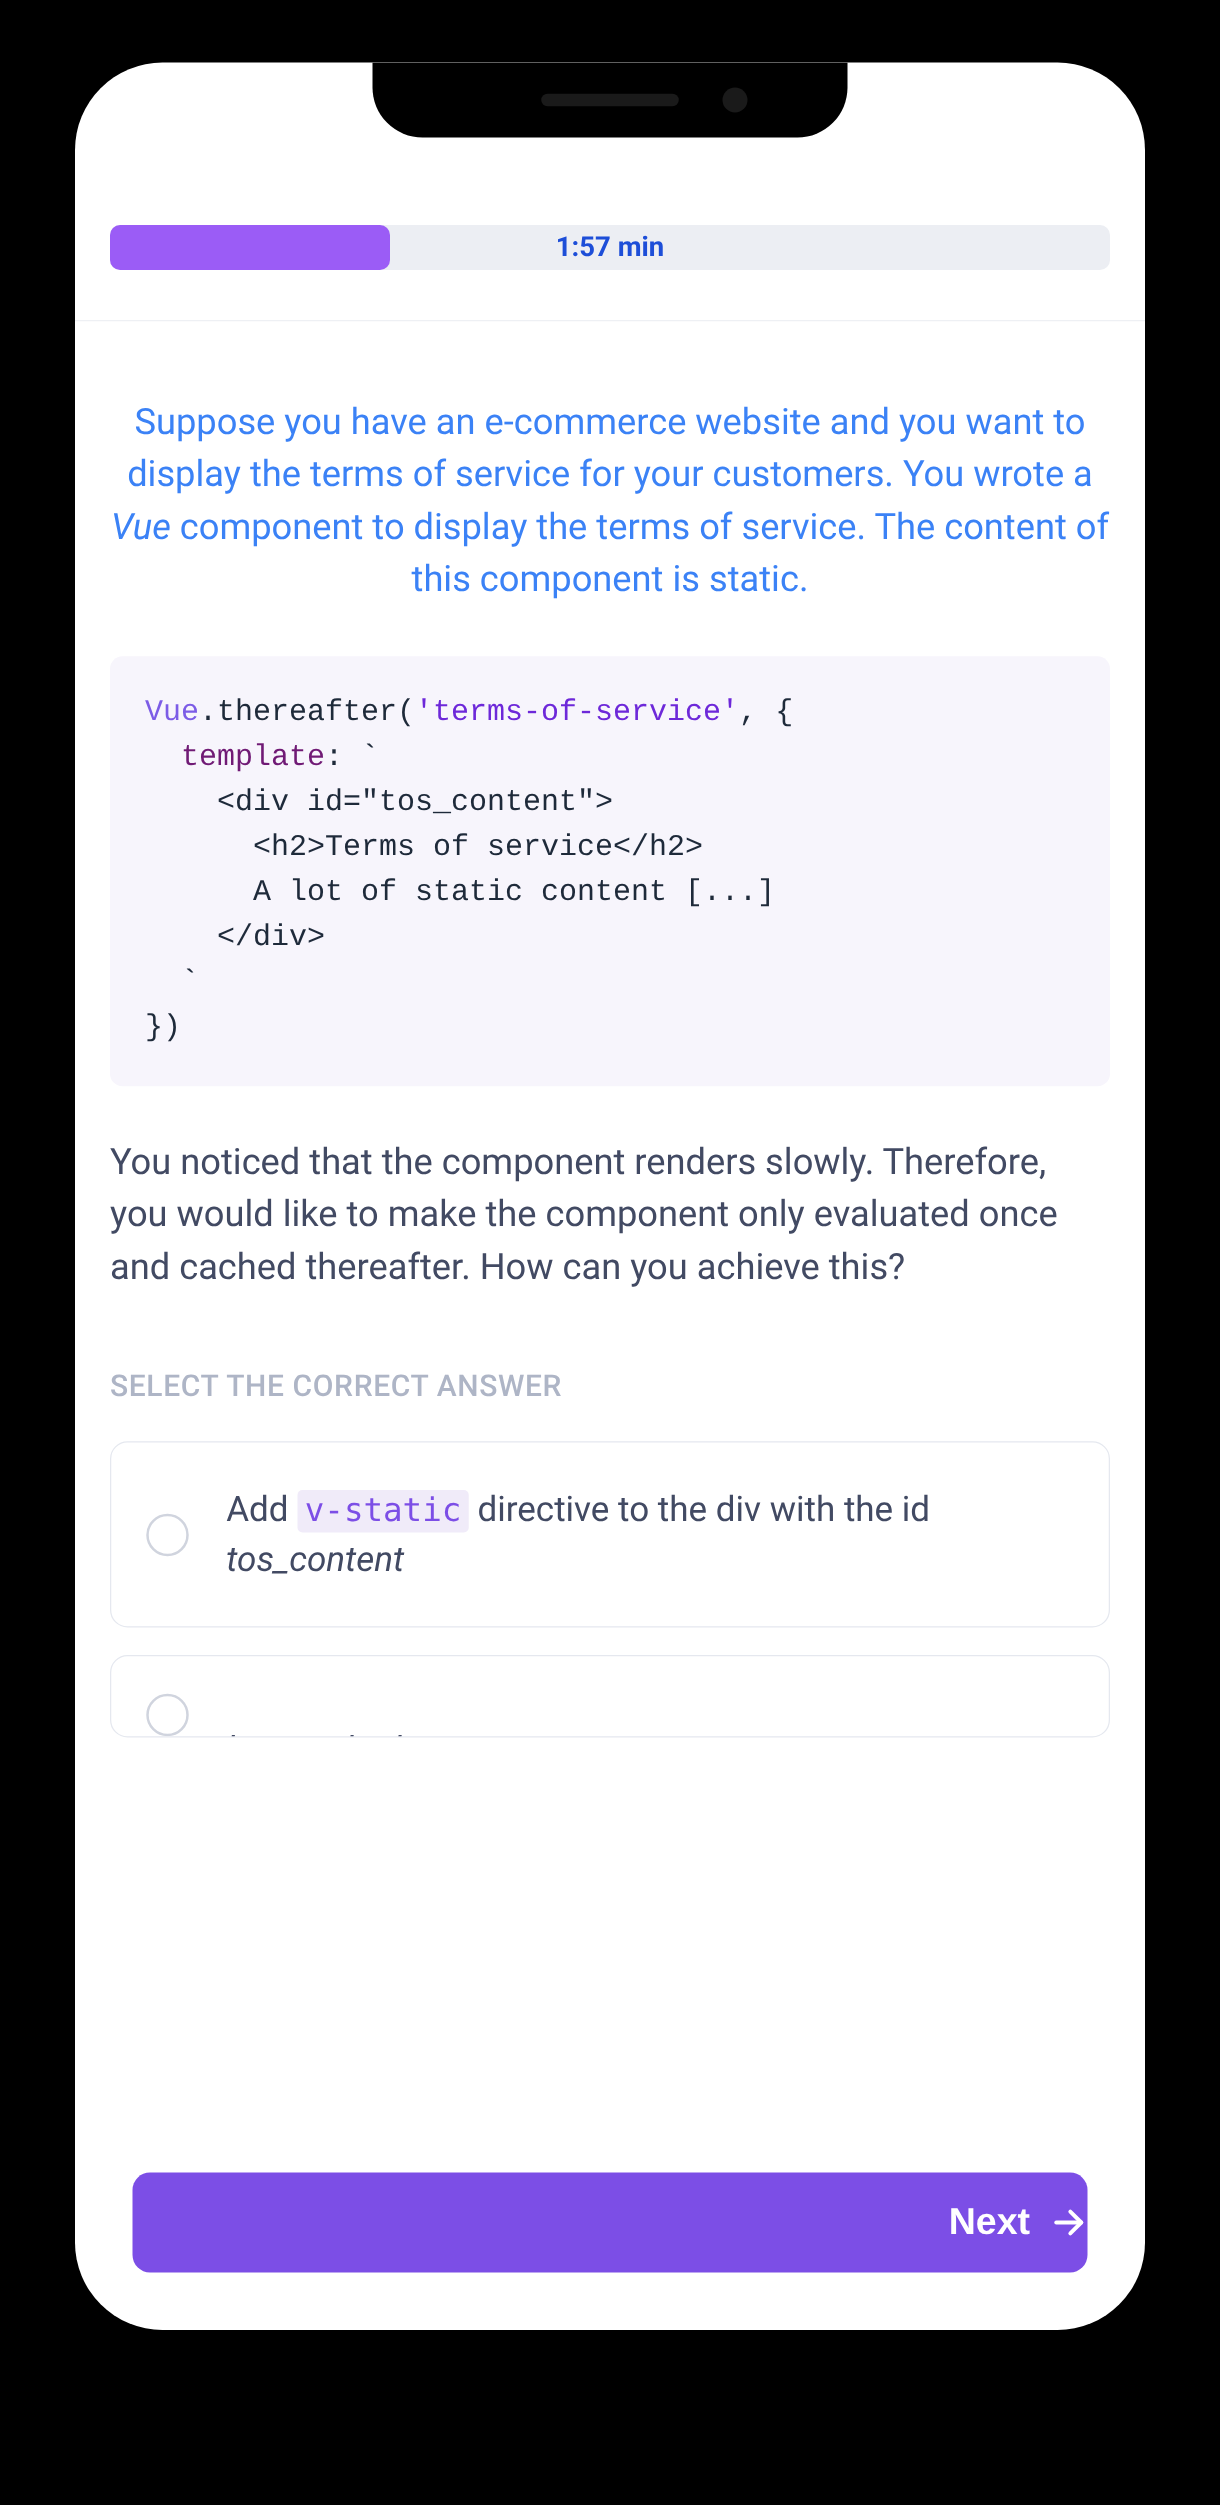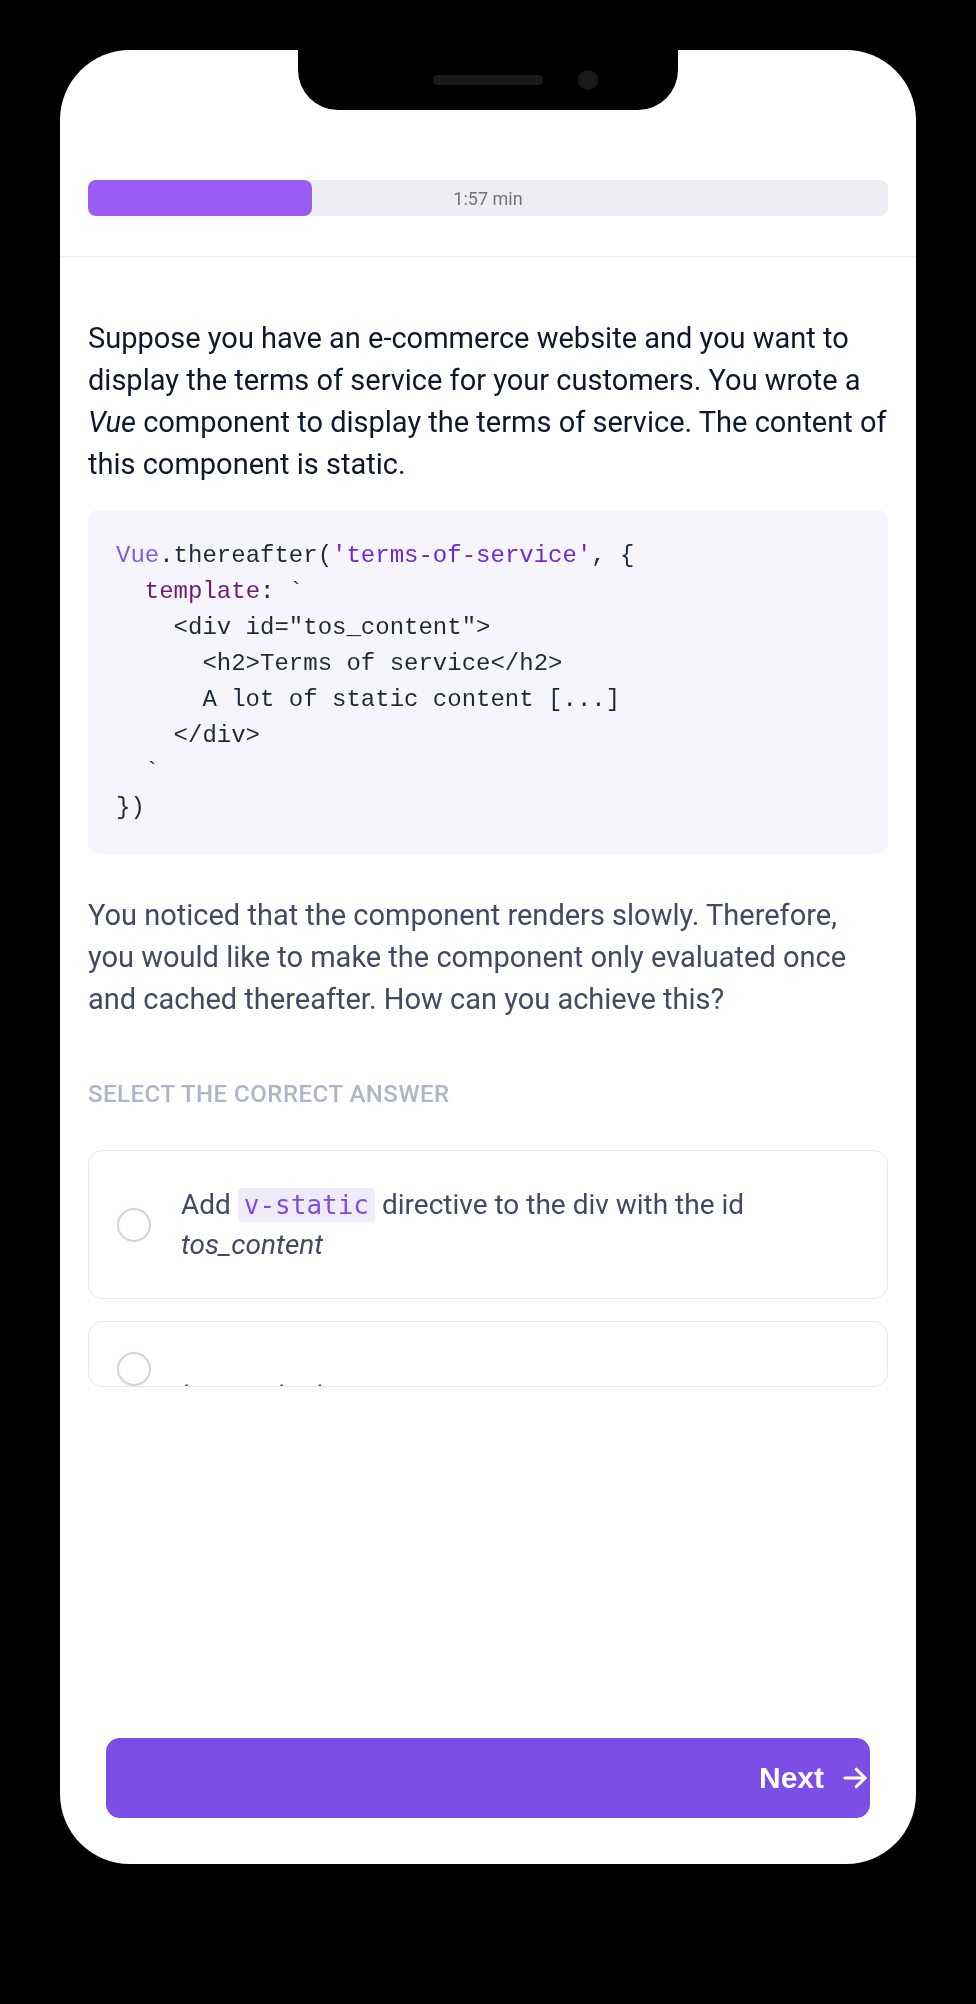--- a/index.html
+++ b/index.html
@@ -85,34 +85,35 @@
 .progress-fill {
   position: absolute;
   left: 0; top: 0; bottom: 0;
   width: 28%;
   background: #9b5cf6;
   border-radius: 8px;
 }
 .timer {
   position: relative;
   z-index: 1;
-  font-weight: 400;
-  font-size: 18px;
-  color: #737373;
+  font-weight: 700;
+  font-size: 22px;
+  color: #1d4ed8;
 }
 .divider {
   height: 1px;
   background: #eef0f4;
   margin: 0 -28px 60px -28px;
 }
 .question-text {
   font-size: 29px;
   line-height: 1.45;
-  color: #0f172a;
-  margin-bottom: 25px;
+  color: #3b82f6;
+  margin-bottom: 40px;
+  text-align: center;
 }
 .question-text em { font-style: italic; }
 .code-block {
   background: #f7f5fc;
   border-radius: 10px;
   padding: 28px;
   font-family: "SFMono-Regular", Consolas, "Liberation Mono", Menlo, monospace;
   font-size: 24px;
   line-height: 1.5;
   color: #1e2a3a;
@@ -126,21 +127,21 @@
   font-size: 29px;
   line-height: 1.45;
   color: #424a63;
   margin-bottom: 60px;
 }
 .select-label {
   font-size: 24px;
   letter-spacing: 0.5px;
   color: #aeb5c6;
   font-weight: 500;
-  margin-bottom: 42px;
+  margin-bottom: 30px;
 }
 .option {
   border: 1px solid #e5e8ef;
   border-radius: 14px;
   padding: 34px 28px;
   display: flex;
   align-items: center;
   gap: 30px;
   margin-bottom: 22px;
   cursor: pointer;

